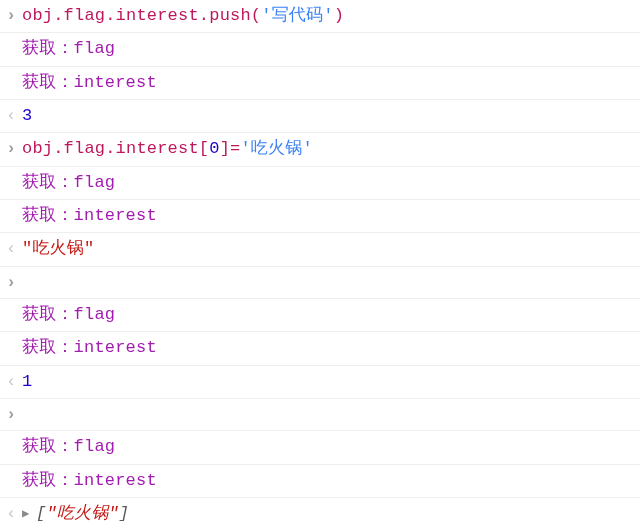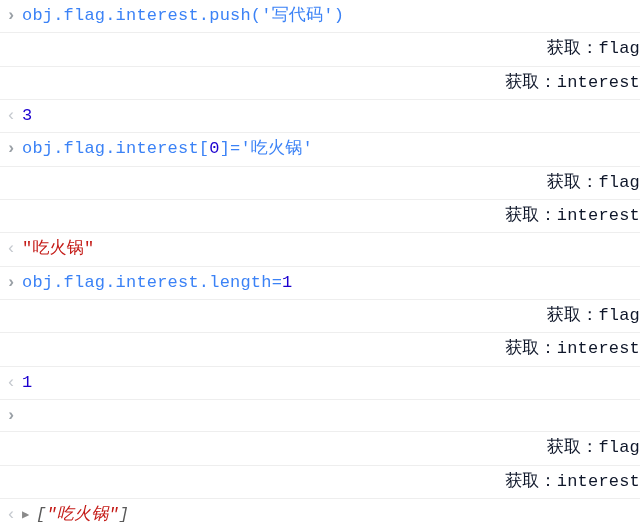--- a/index.html
+++ b/index.html
@@ -31,25 +31,25 @@
     padding-top: 1px;
   }
   .gutter.in  { color: #9aa0a6; font-weight: bold; }
   .gutter.out { color: #c5c9cf; }
   .content {
     flex: 1 1 auto;
     white-space: pre;
     padding: 1px 0;
     letter-spacing: 0.2px;
   }
-  .row.log .content { color: #0f172a; text-align: right; }
+  .row.log .content { color: #a21caf; }
   
   .tok-str   { color: #3b82f6; }  
   .tok-num   { color: #1c00cf; }  
-  .tok-obj   { color: #3b82f6; text-align: right; }
+  .tok-obj   { color: #be185d; text-align: right; }
   
   .res-num    { color: #1c00cf; }
   .res-str    { color: #c41a16; }
   .res-arr    { font-style: italic; color: #5a5a5a; }
   .res-arr .val { color: #c41a16; font-style: italic; }
   .disclose {
     display: inline-block;
     width: 12px;
     color: #8a8a8a;
     font-size: 12px;
@@ -88,21 +88,20 @@
     <div class="row log">
       <div class="gutter "></div>
       <div class="content">获取：interest</div>
     </div>
     <div class="row result">
       <div class="gutter out">‹</div>
       <div class="content"><span class="res-str">"吃火锅"</span></div>
     </div>
     <div class="row input">
       <div class="gutter in">›</div>
-      <div class="content"><span class="tok-obj">obj.flag.interest.length=</span><span class="tok-num">1</span></div>
     </div>
     <div class="row log">
       <div class="gutter "></div>
       <div class="content">获取：flag</div>
     </div>
     <div class="row log">
       <div class="gutter "></div>
       <div class="content">获取：interest</div>
     </div>
     <div class="row result">

